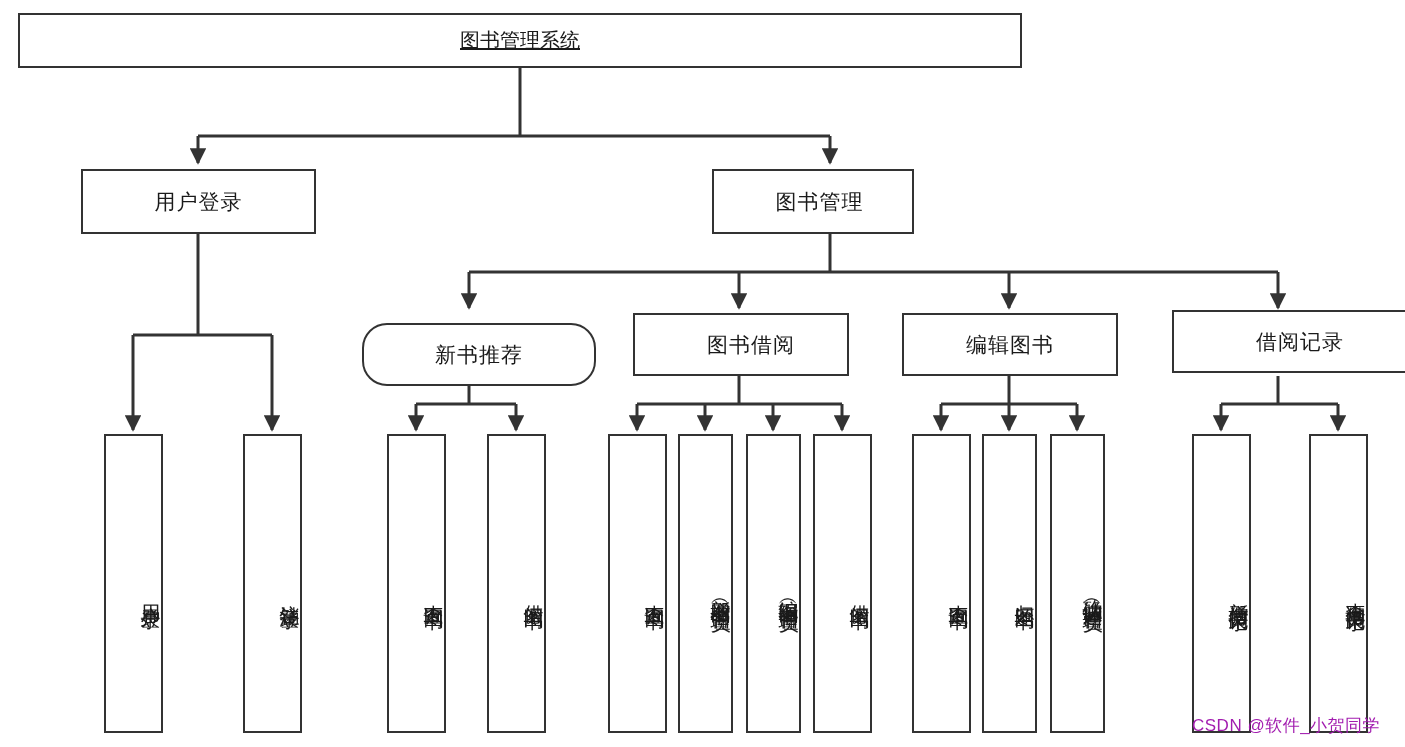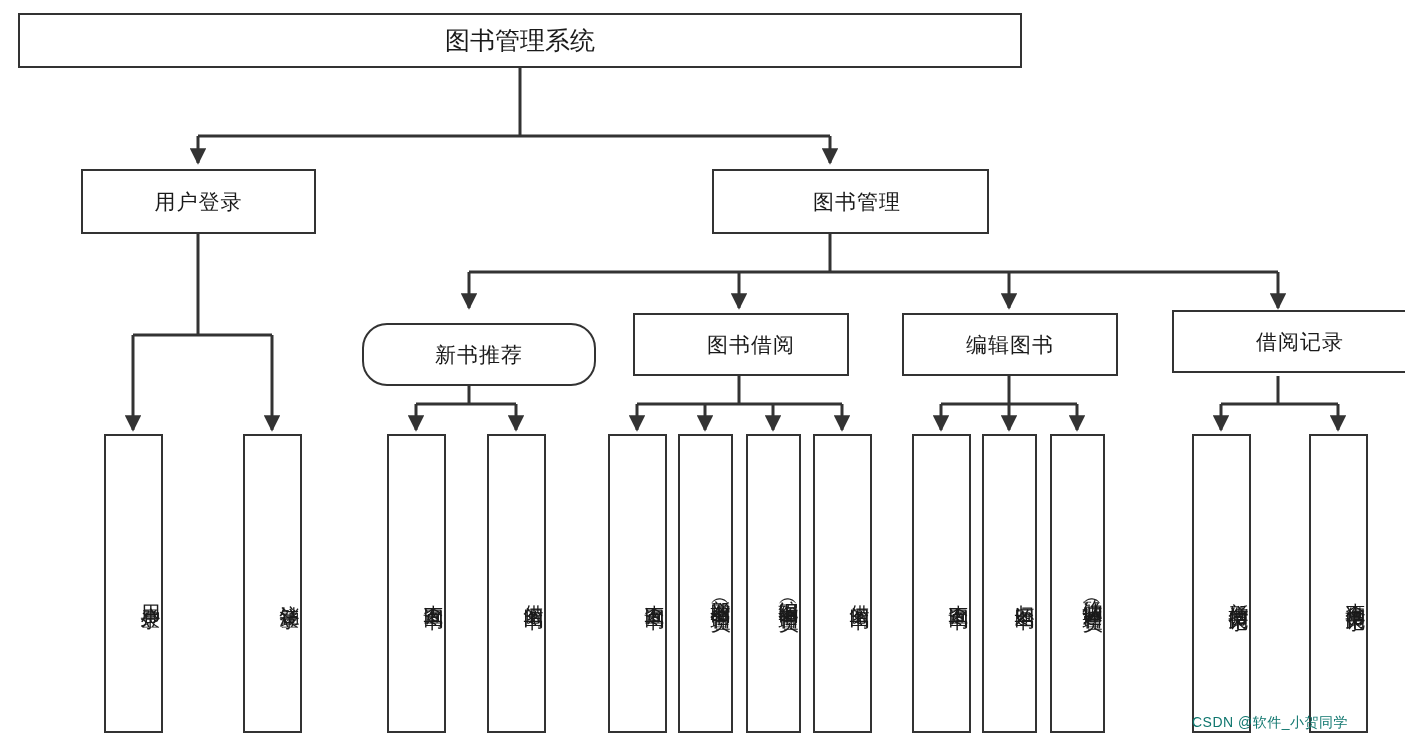--- a/index.html
+++ b/index.html
@@ -34,41 +34,42 @@
     align-items: center;
     justify-content: center;
     text-align: center;
     overflow: hidden;
   }
   .node.h {
     font-size: 21px;
     letter-spacing: 1px;
   }
   .node.root {
-    font-size: 25px;
+    font-size: 20px;
+    text-decoration: underline;
   }
   .node.v {
     writing-mode: vertical-rl;
     text-orientation: upright;
     font-size: 20px;
     letter-spacing: 2px;
     align-items: flex-start;
     justify-content: center;
     padding-top: 18px;
     line-height: 1.02;
   }
   .node.v .vlabel {
     writing-mode: vertical-rl;
     text-orientation: upright;
     display: block;
   }
   .watermark {
     position: absolute;
-    font-size: 14px;
-    color: #0f766e;
+    font-size: 17px;
+    color: #a21caf;
     white-space: nowrap;
     letter-spacing: 0.5px;
   }
 </style>
 </head>
 <body>
 
 <div id="canvas">
 
   <svg id="edges" viewBox="0 0 1405 747" xmlns="http://www.w3.org/2000/svg">
@@ -121,21 +122,21 @@
     </g>
   </svg>
 
   <div class="node root" style="left:18px; top:13px; width:1004px; height:55px;">
     <span>图书管理系统</span>
   </div>
 
   <div class="node h" style="left:81px; top:169px; width:235px; height:65px;">
     <span>用户登录</span>
   </div>
-  <div class="node h" style="left:712px; top:169px; width:277px; height:65px;padding-left:13px;">
+  <div class="node h" style="left:712px; top:169px; width:202px; height:65px;padding-left:13px;">
     <span>图书管理</span>
   </div>
 
   <div class="node h" style="left:362px; top:323px; width:234px; height:63px;border-radius:25px;">
     <span>新书推荐</span>
   </div>
   <div class="node h" style="left:633px; top:313px; width:216px; height:63px;padding-left:20px;">
     <span>图书借阅</span>
   </div>
   <div class="node h" style="left:902px; top:313px; width:216px; height:63px;">

